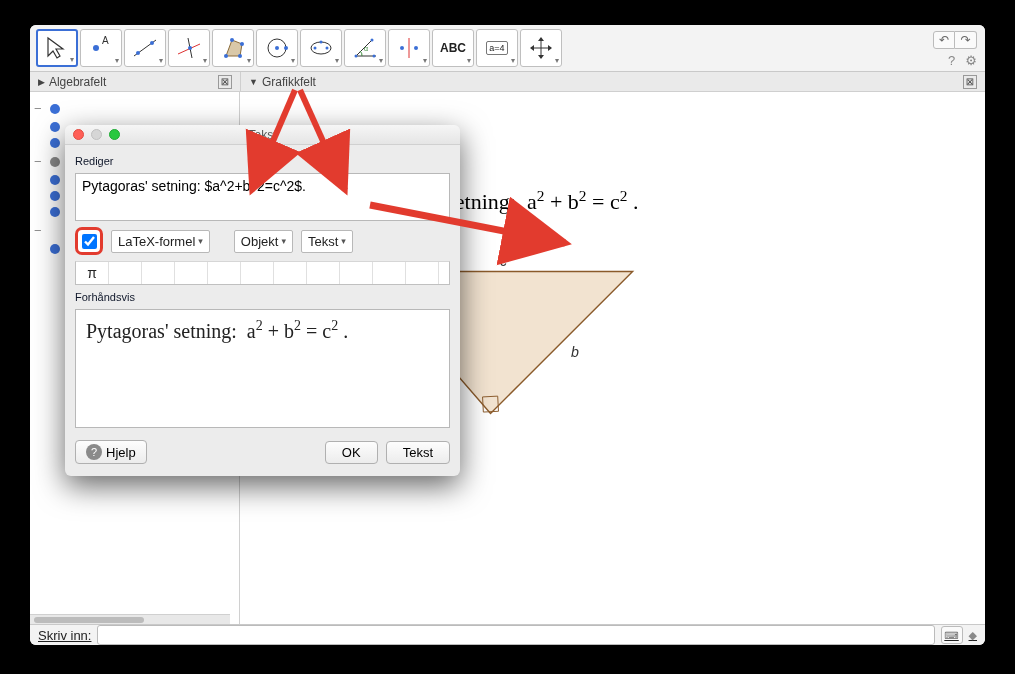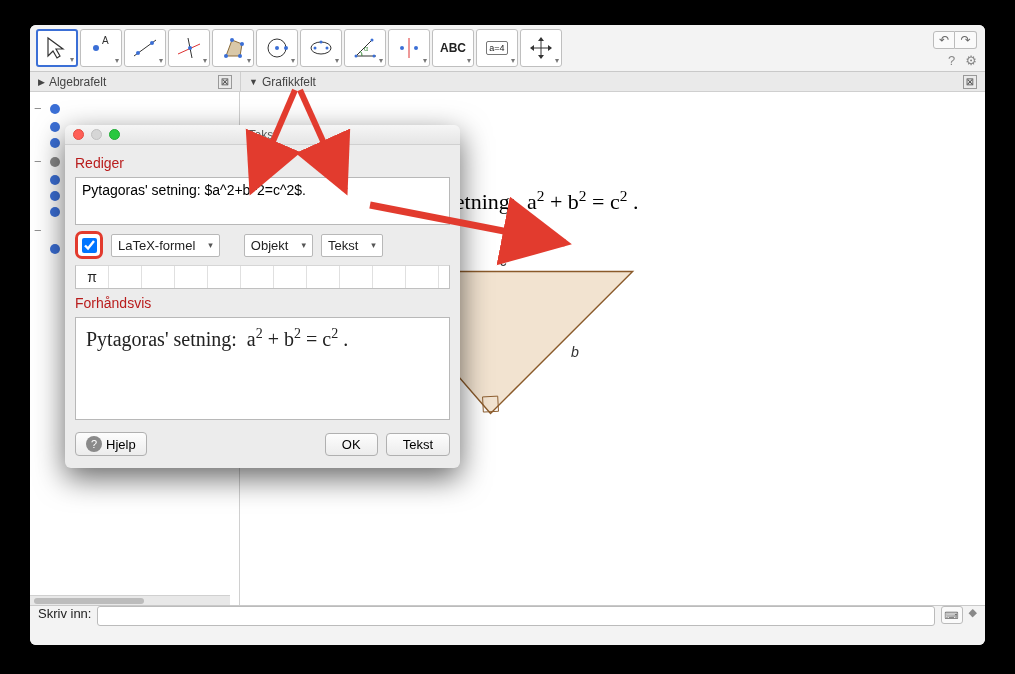--- a/index.html
+++ b/index.html
@@ -113,27 +113,28 @@
   }
   .canvas-text .sup { font-size:0.7em; vertical-align: super; }
   .triangle {
     position:absolute;
     left:110px;
     top:170px;
     width:300px;
     height:180px;
   }
   .bottombar {
-    height:40px;
+    height:21px;
     border-top:1px solid #c9c9c9;
     background:#f3f3f3;
     display:flex;
-    align-items:flex-start;
+    align-items:center;
     padding:0 8px;
     gap:6px;
+    text-decoration:underline;
   }
   .bottombar input {
     flex:1;
     height:20px;
     border:1px solid #bbb;
     border-radius:3px;
     background:#fff;
     padding:0 6px;
     font-size:12px;
   }
@@ -164,21 +165,21 @@
     font-size:12px;
     color:#555;
     position:relative;
   }
   .dlg-traffic { position:absolute; left:8px; top:4px; display:flex; gap:7px;}
   .dlg-traffic .tl { width:11px; height:11px; border-radius:50%;}
   .tl.red{background:#ff5f57;border:1px solid #e24b41;}
   .tl.gray{background:#d6d6d6;border:1px solid #c0c0c0;}
   .tl.green{background:#28c840;border:1px solid #1faa34;}
   .dlg-body { padding:10px 10px 12px 10px; display:flex; flex-direction:column; gap:6px;}
-  .dlg-label { font-size:14px; color:#b91c1c; }
+  .dlg-label { font-size:11px; color:#0f172a; }
   .dlg-textarea {
     width:100%;
     height:48px;
     border:1px solid #b8b8b8;
     background:#fff;
     padding:4px 6px;
     font-size:14px;
     font-family: -apple-system, Arial, sans-serif;
     resize:none;
   }
@@ -190,36 +191,36 @@
     display:flex; align-items:center; justify-content:center;
     background:#fff;
   }
   .latex-check input { width:15px; height:15px; }
   .mini-select {
     border:1px solid #b8b8b8;
     background:#fff;
     padding:3px 6px;
     font-size:13px;
     border-radius:2px;
-    display:flex; align-items:center; gap:13px;
+    display:flex; align-items:center; gap:3px;
     position:relative;
   }
   .mini-select .caret { font-size:9px; color:#555;}
   .specialbar {
     border:1px solid #c0c0c0;
     border-top:1px solid #d6d6d6;
     background:#fff;
     height:24px;
     display:flex;
   }
   .specialbar .cell { width:33px; border-right:1px solid #e0e0e0; display:flex; align-items:center; justify-content:center; font-size:14px;}
   .preview-box {
     border:1px solid #b8b8b8;
     background:#fff;
-    height:103px;
+    height:119px;
     padding:8px 10px;
     font-size:20px;
     font-family: Georgia, serif;
   }
   .dlg-buttons { display:flex; align-items:center; gap:8px; margin-top:6px;}
   .dlg-btn {
     border:1px solid #b0b0b0;
     background:linear-gradient(#fdfdfd,#ececec);
     border-radius:4px;
     padding:3px 16px;

